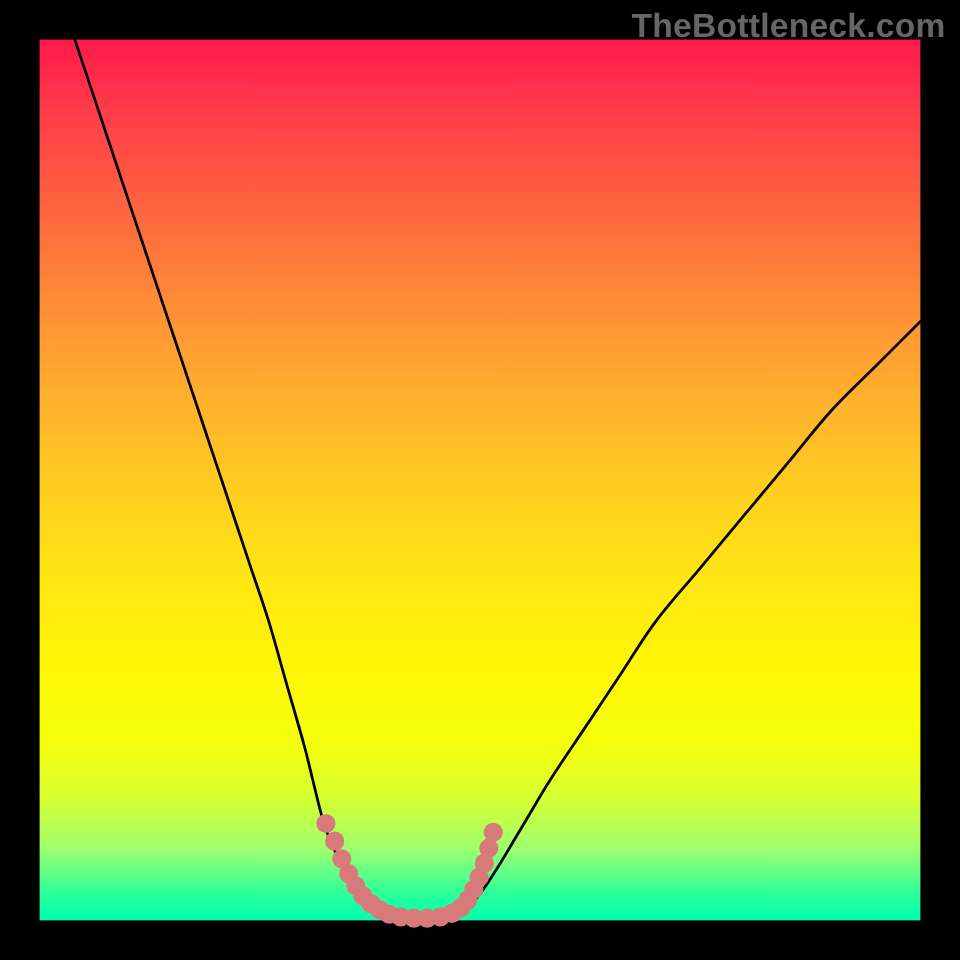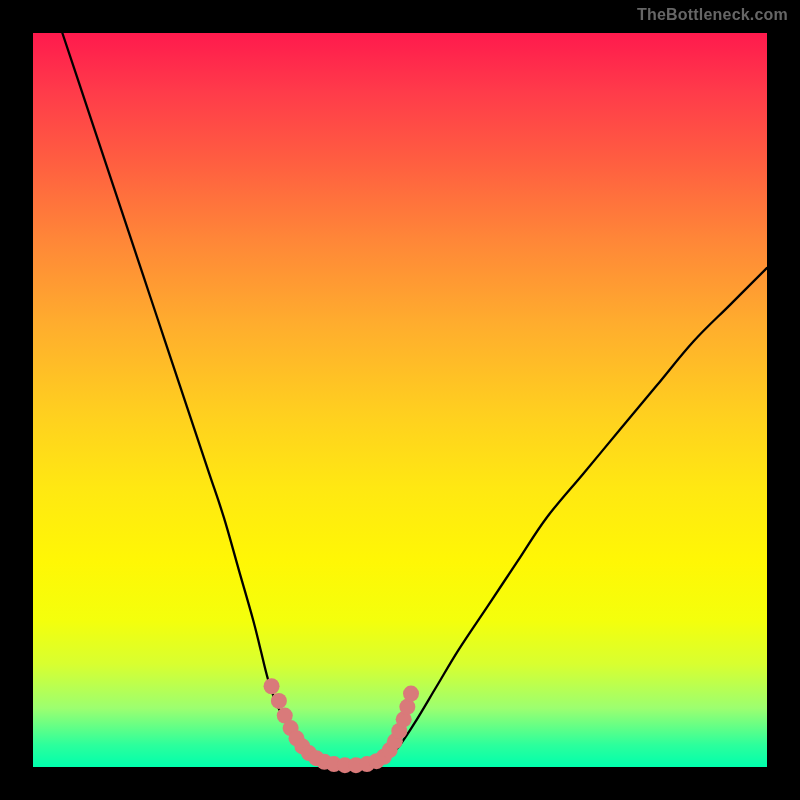--- a/index.html
+++ b/index.html
@@ -32,21 +32,21 @@
       #9cff70 92%,
       #2cff9c 97%,
       #00ffad 100%
     );
   }
   .watermark {
     position: absolute;
     top: 6px;
     right: 12px;
     font-family: Arial, Helvetica, sans-serif;
-    font-size: 16px;
+    font-size: 28px;
     font-weight: 600;
     color: #666;
     letter-spacing: 0.2px;
     user-select: none;
   }
   svg.curves {
     position: absolute;
     left: 0; top: 0;
     width: 734px; height: 734px;
     overflow: visible;

